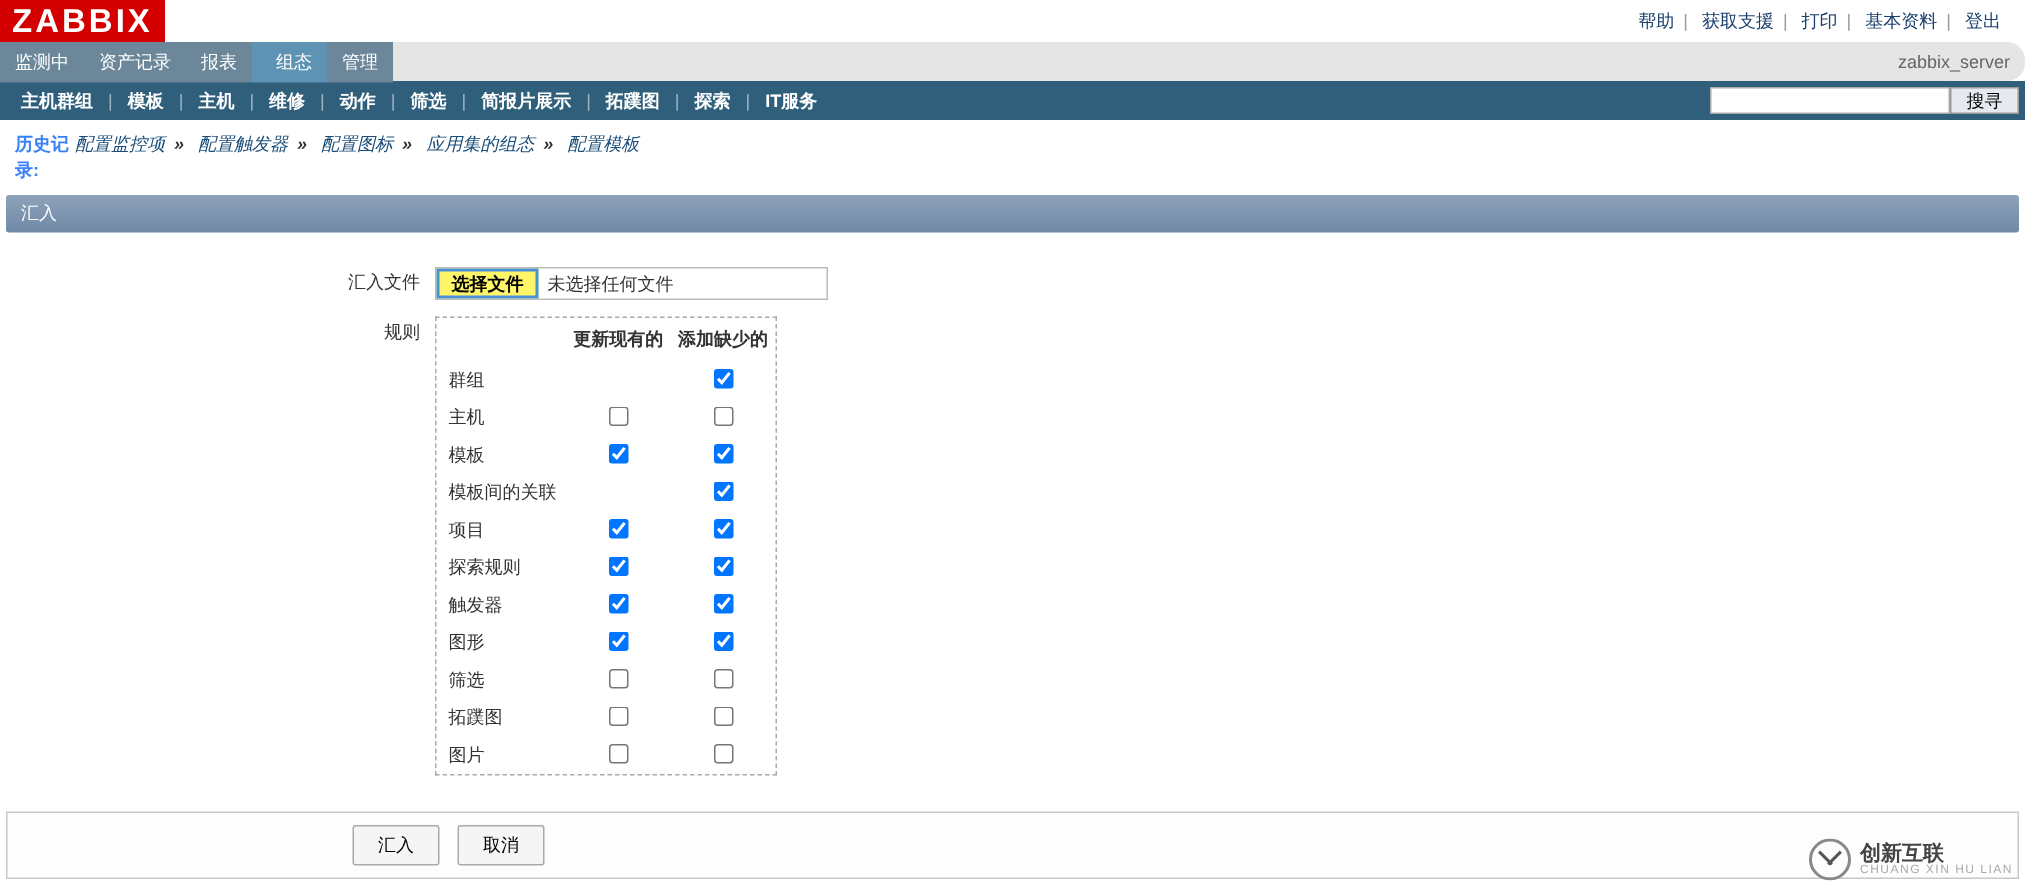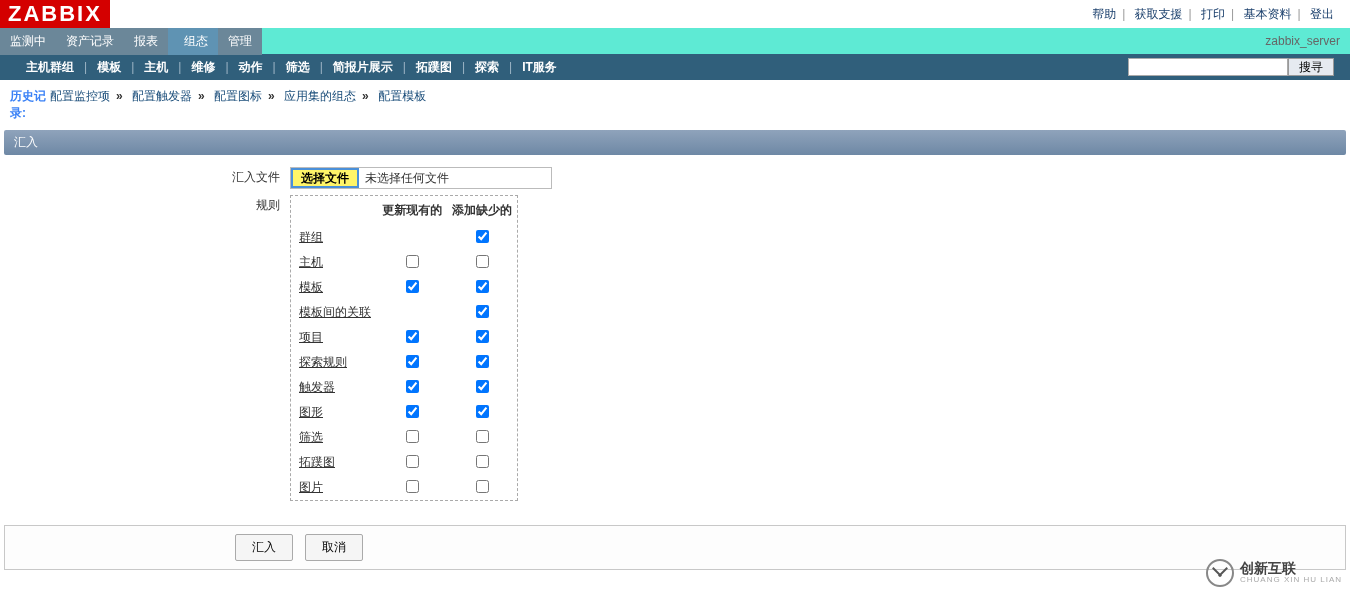--- a/index.html
+++ b/index.html
@@ -4,55 +4,55 @@
 <style>
 * { margin: 0; padding: 0; box-sizing: border-box; }
 body { font-family: Arial, "Microsoft YaHei", sans-serif; font-size: 12px; background: #fff; width: 1350px; }
 
 .logo-row { display: flex; align-items: center; justify-content: space-between; height: 28px; padding-right: 10px; }
 .logo { background: #d40000; color: #fff; font-family: Arial; font-size: 22px; font-weight: bold; letter-spacing: 2px; padding: 2px 8px; height: 28px; display: inline-flex; align-items: center; }
 .top-links { color: #333; }
 .top-links a { color: #1a3f6c; text-decoration: none; padding: 0 6px; cursor: pointer; }
 .top-links span.sep { color: #999; }
 
-.mainnav-row { background: #5eead4; display: flex; align-items: center; justify-content: space-between; height: 26px; padding-right: 10px; }
+.mainnav-row { background: #e5e5e5; display: flex; align-items: center; justify-content: space-between; height: 26px; padding-right: 10px; border-radius: 12px; }
 .mainnav { display: flex; }
 .mainnav .tab { padding: 5px 10px; color: #fff; background: #6b8799; cursor: pointer; margin-right: 0; font-size: 12px; }
 .mainnav .tab.active { background: #5f93b3; padding-left: 16px; }
 .server-name { color: #666; }
 
-.subnav-row { background: #305f7b; color: #fff; display: flex; align-items: center; justify-content: space-between; height: 26px; padding: 0 16px; }
+.subnav-row { background: #305f7b; color: #fff; display: flex; align-items: center; justify-content: space-between; height: 26px; padding: 0 4px; }
 .subnav { display: flex; align-items: center; }
 .subnav a { color: #fff; text-decoration: none; font-weight: bold; padding: 0 10px; cursor: pointer; font-size: 12px; }
 .subnav .divider { color: #9db5c5; }
 .searchbox { display: flex; }
 .searchbox input { width: 160px; height: 18px; border: 1px solid #aaa; padding: 0 2px; }
 .searchbox button { height: 18px; padding: 0 10px; background: #e6eaf0; border: 1px solid #999; cursor: pointer; font-size: 12px; }
 
 .history-row { display: flex; padding: 8px 10px; background: #fff; }
 .history-label { color: #3b82f6; font-weight: bold; width: 40px; }
-.breadcrumbs { color: #305f7b; }
+.breadcrumbs { color: #305f7b; font-style: italic; }
 .breadcrumbs a { color: #1a4d7a; text-decoration: none; cursor: pointer; }
 .breadcrumbs .arrow { color: #333; padding: 0 6px; font-weight: bold; }
 
 .section-bar { background: linear-gradient(#8fa3bb, #6e88a5); color: #fff; padding: 4px 10px; margin: 0 4px; border-radius: 2px; }
 
 .form-area { padding: 12px 10px; }
-.form-row { display: flex; margin-bottom: 6px; }
+.form-row { display: flex; margin-bottom: 6px; margin-top: 11px; }
 .form-label { width: 280px; text-align: right; padding-right: 10px; color: #333; padding-top: 2px; }
 .file-control { border: 1px solid #bbb; display: inline-flex; align-items: center; height: 22px; width: 262px; }
 .file-btn { background: #fff568; border: 2px solid #4a90d9; padding: 1px 8px; cursor: pointer; height: 100%; display: inline-flex; align-items: center; font-weight: bold; }
 .file-text { padding: 0 6px; color: #333; }
 
 .rules-table { border: 1px dashed #aaa; width: 228px; }
 .rules-table table { width: 100%; border-collapse: collapse; }
 .rules-table th { padding: 6px 4px; text-align: center; font-weight: bold; color: #333; font-size: 12px; }
 .rules-table th.lab { text-align: left; }
 .rules-table td { padding: 4px 4px; color: #333; }
-.rules-table td.lab { text-align: left; padding-left: 8px; text-decoration: underline; }
+.rules-table td.lab { text-align: left; padding-left: 8px; }
 .rules-table td.chk { text-align: center; }
 .rules-table input[type=checkbox] { cursor: pointer; }
 
 .bottom-bar { border: 1px solid #c8c8c8; background: #fdfdfd; margin: 6px 4px 0 4px; padding: 8px 4px 8px 230px; display: flex; gap: 12px; }
 .btn { border: 1px solid #aaa; background: #f5f5f5; padding: 4px 16px; cursor: pointer; border-radius: 2px; font-size: 12px; }
 
 .brand-mark { position: fixed; right: 8px; bottom: 8px; display: flex; align-items: center; color: #666; font-size: 12px; gap: 6px; }
 .brand-mark .glyph { width: 28px; height: 28px; border: 2px solid #888; border-radius: 50%; position: relative; }
 .brand-mark .glyph::before { content:""; position:absolute; left:3px; top:10px; width:12px; height:2px; background:#555; transform:rotate(45deg);}
 .brand-mark .glyph::after { content:""; position:absolute; right:3px; top:10px; width:12px; height:2px; background:#555; transform:rotate(-45deg);}

